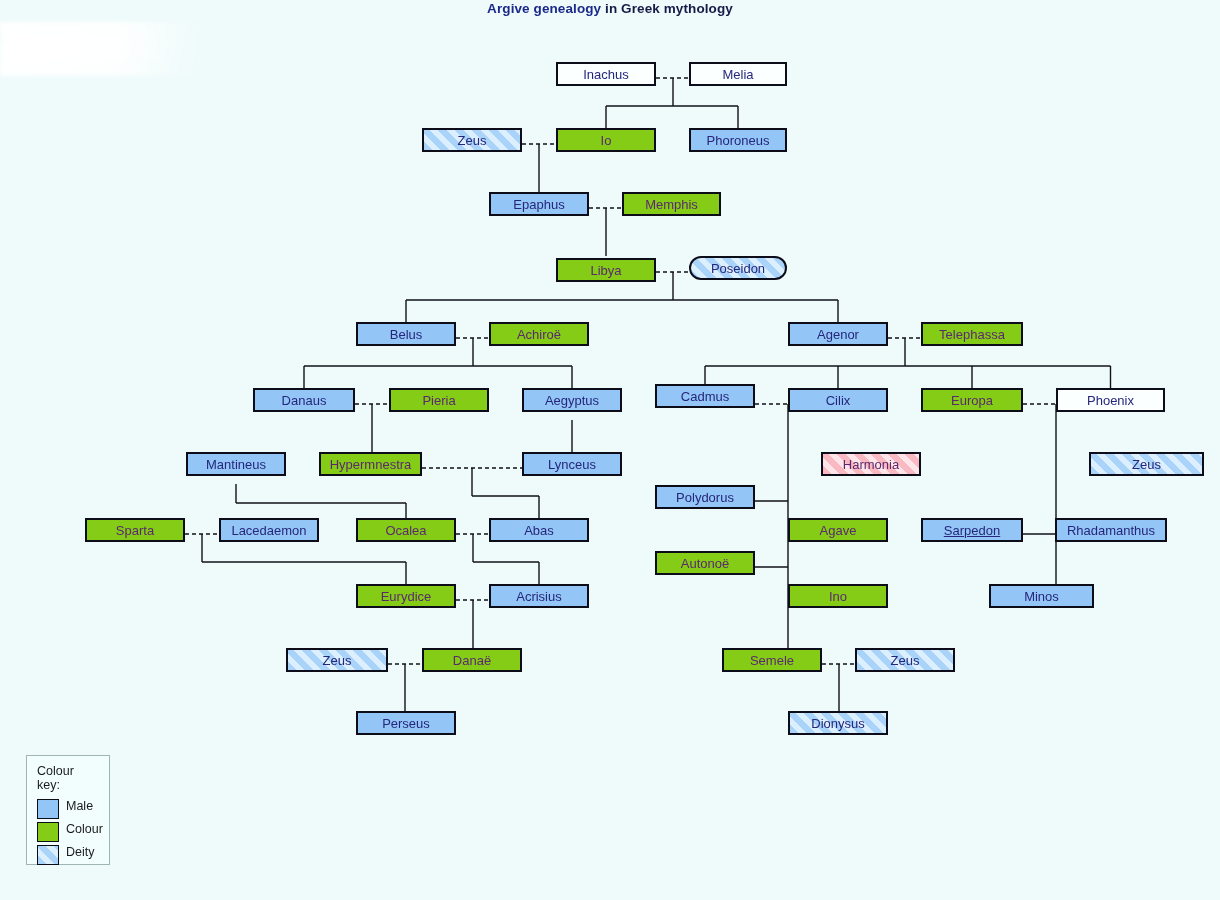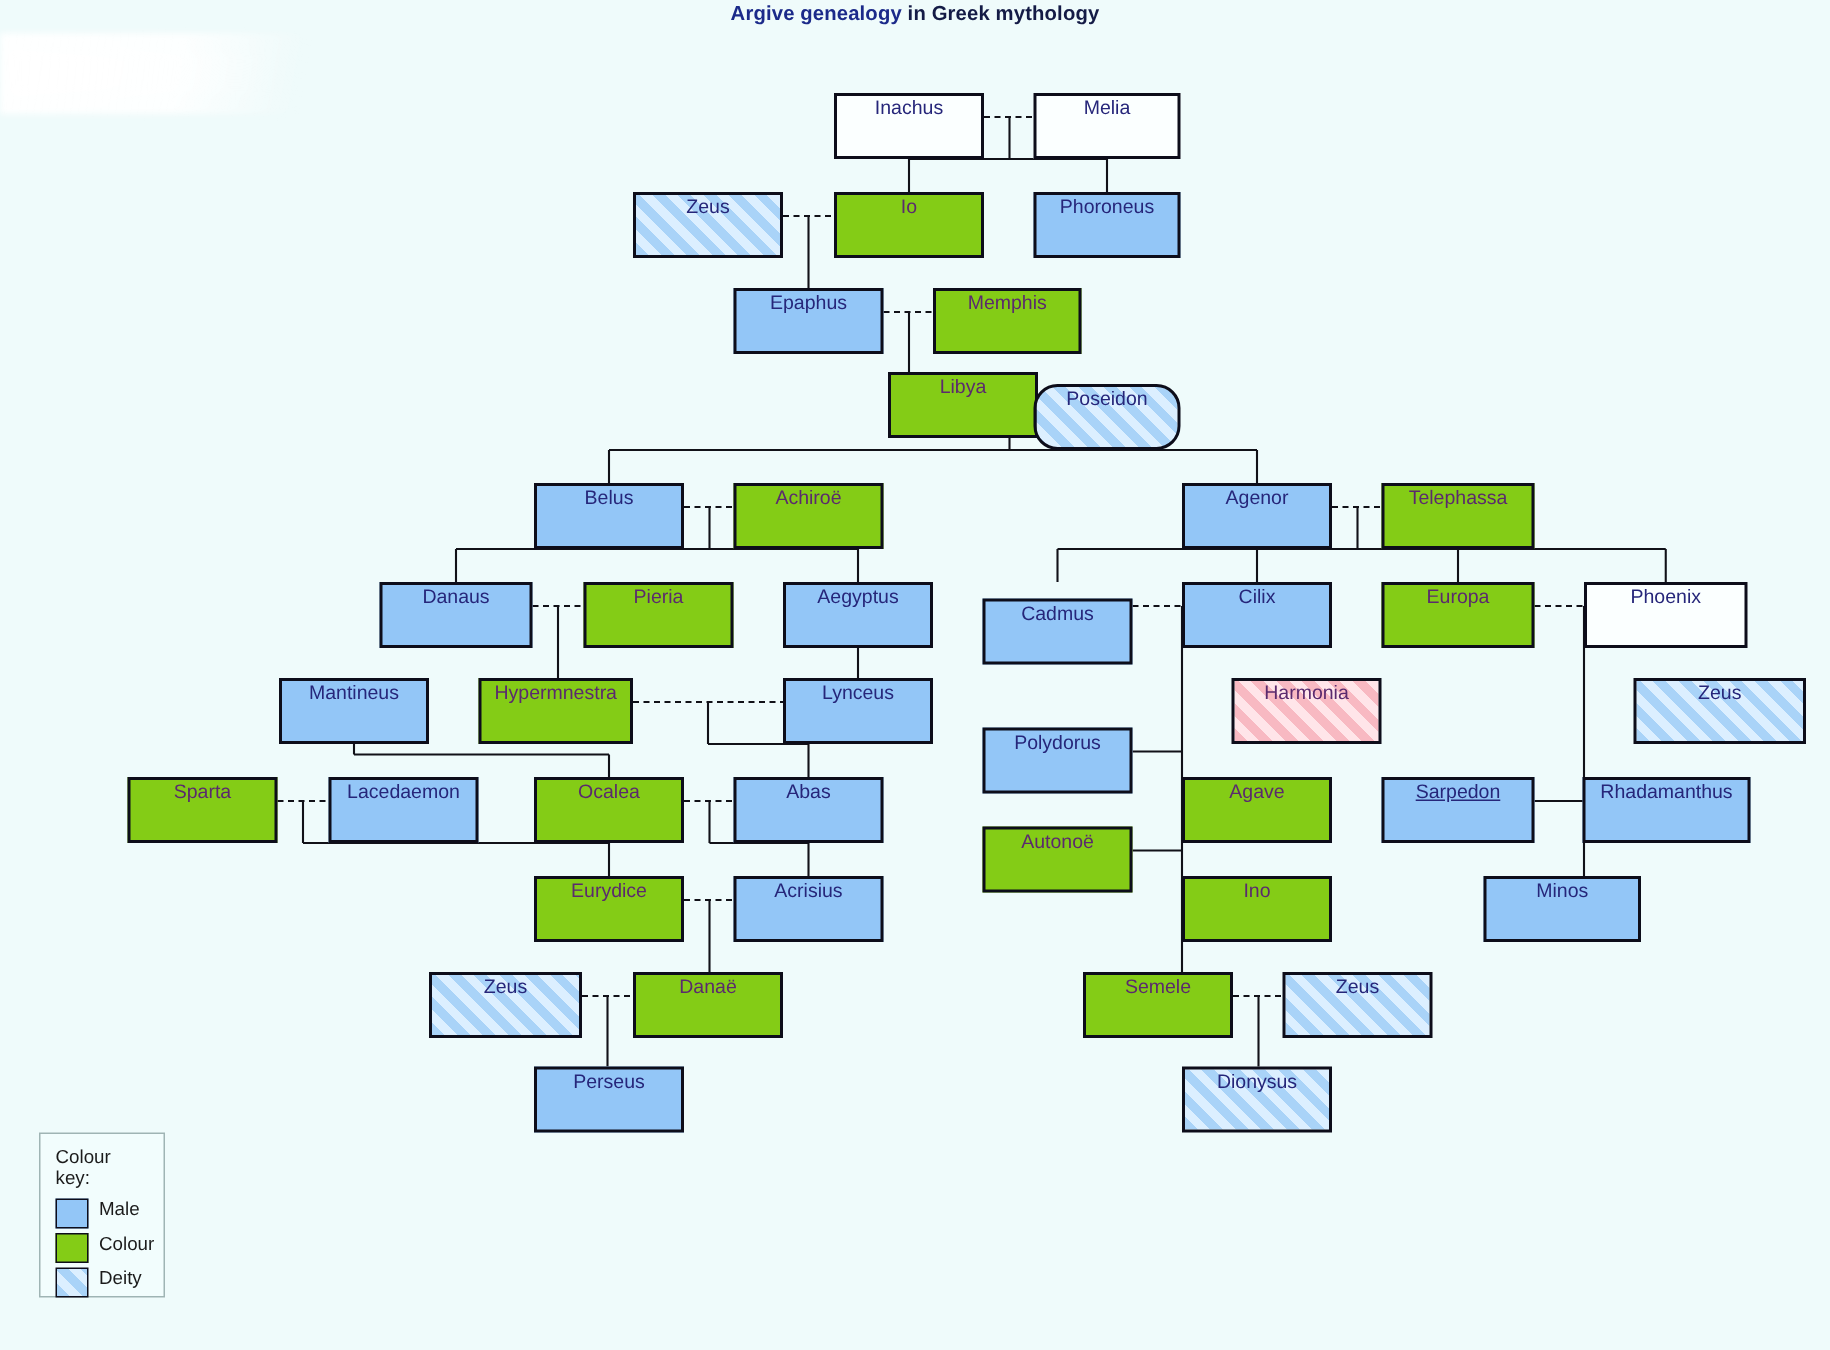--- a/index.html
+++ b/index.html
@@ -25,23 +25,23 @@
     position:absolute;left:0;right:0;top:1px;text-align:center;
     font-size:13.5px;font-weight:bold;color:#1b2a8a;letter-spacing:.1px;
   }
   #title .t2{color:#141b46;}
   #stage{position:absolute;left:0;top:0;width:1220px;height:900px;}
   svg#wires{position:absolute;left:0;top:0;width:1220px;height:900px;}
 
   .node{
     position:absolute;box-sizing:border-box;
     border:2px solid #0d0d1a;
-    display:flex;align-items:flex-start;justify-content:center;
+    display:flex;align-items:center;justify-content:center;
     font-size:13px;color:#26267a;
-    height:44px;white-space:nowrap;
+    height:24px;white-space:nowrap;
   }
   .male{background:#93c6f7;}
   .female{background:#84cc16;color:#5b2a6e;}
   .plain{background:#fbffff;}
   .deity-m{
     background:
       repeating-linear-gradient(45deg,#a9d3f8 0 6px,#dcefff 6px 12px);
   }
   .deity-f{
     background:
@@ -146,21 +146,21 @@
       </div>
       <div class="node male" style="left: 689px; top: 128px; width: 98px;">
         <span>Phoroneus</span>
       </div>
       <div class="node male" style="left: 489px; top: 192px; width: 100px;">
         <span>Epaphus</span>
       </div>
       <div class="node female" style="left: 622px; top: 192px; width: 99px;">
         <span>Memphis</span>
       </div>
-      <div class="node female" style="left: 556px; top: 248px; width: 100px; margin-left: 36px;">
+      <div class="node female" style="left: 556px; top: 258px; width: 100px;">
         <span>Libya</span>
       </div>
       <div class="node deity-m" style="left: 689px; top: 256px; width: 98px; border-radius: 16px;">
         <span>Poseidon</span>
       </div>
       <div class="node male" style="left: 356px; top: 322px; width: 100px;">
         <span>Belus</span>
       </div>
       <div class="node female" style="left: 489px; top: 322px; width: 100px;">
         <span>Achiroë</span>
@@ -173,21 +173,21 @@
       </div>
       <div class="node male" style="left: 253px; top: 388px; width: 102px;">
         <span>Danaus</span>
       </div>
       <div class="node female" style="left: 389px; top: 388px; width: 100px;">
         <span>Pieria</span>
       </div>
       <div class="node male" style="left: 522px; top: 388px; width: 100px;">
         <span>Aegyptus</span>
       </div>
-      <div class="node male" style="left: 655px; top: 399px; width: 100px;">
+      <div class="node male" style="left: 655px; top: 384px; width: 100px;">
         <span>Cadmus</span>
       </div>
       <div class="node male" style="left: 788px; top: 388px; width: 100px;">
         <span>Cilix</span>
       </div>
       <div class="node female" style="left: 921px; top: 388px; width: 102px;">
         <span>Europa</span>
       </div>
       <div class="node plain" style="left: 1056px; top: 388px; width: 109px;">
         <span>Phoenix</span>

